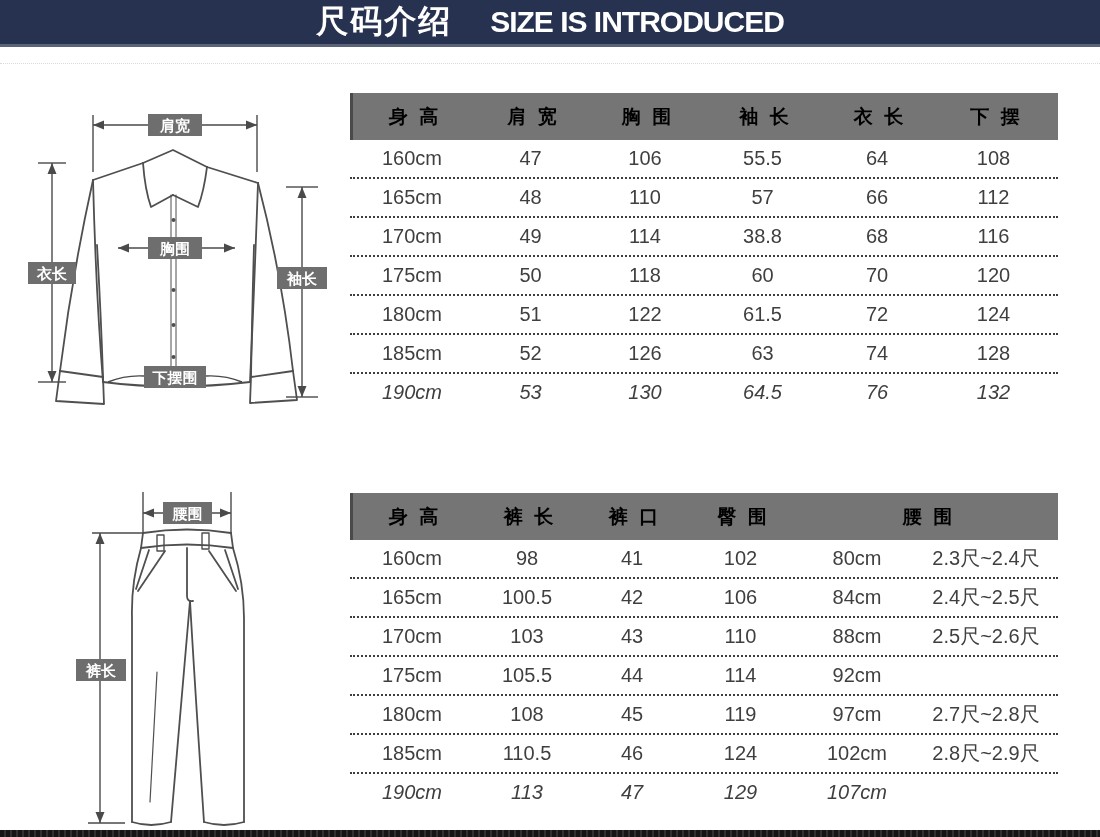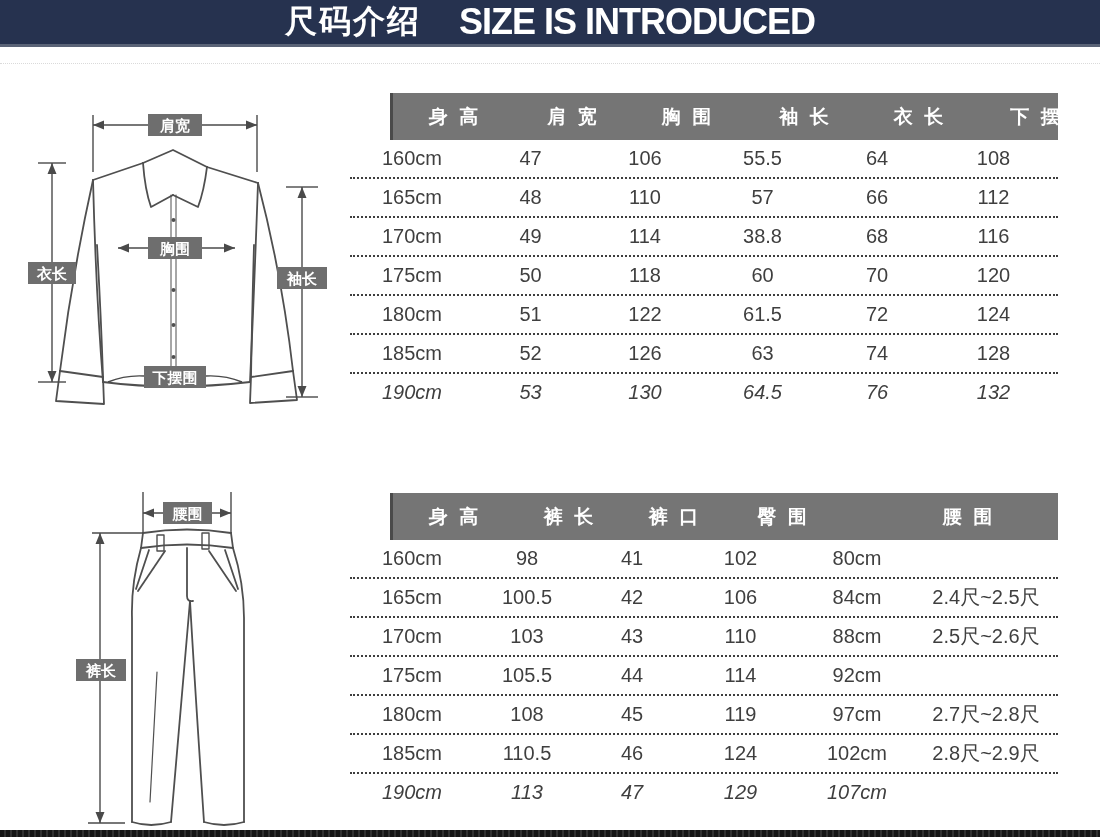--- a/index.html
+++ b/index.html
@@ -9,31 +9,31 @@
   }
   
   .banner{
     position:absolute;left:0;top:0;width:100%;height:44px;
     background:var(--banner-bg,#26324f);
     border-bottom:3px solid var(--banner-edge,#5a6377);
     display:flex;align-items:center;justify-content:center;gap:38px;
     color:#fff;
   }
   .banner .zh{font-size:32px;font-weight:bold;letter-spacing:2px;}
-  .banner .en{font-size:36px;font-weight:bold;letter-spacing:-1px;}
+  .banner .en{font-size:30px;font-weight:bold;letter-spacing:-1px;}
   .top-rule{position:absolute;top:63px;left:0;width:100%;height:0;border-top:1px dotted #dadada;}
   
   .size-table{position:absolute;left:350px;width:708px;}
   .size-table.t1{top:93px;}
   .size-table.t2{top:493px;}
   .thead{
     height:47px;background:var(--header-bg,#757575);
     border-left:3px solid #4a4a4a;
     display:grid;align-items:center;
-    color:#ffffff;font-size:19px;font-weight:bold;letter-spacing:3px;margin-left:40px;
+    color:#000000;font-size:19px;font-weight:bold;letter-spacing:3px;
   }
   .cols-shirt{grid-template-columns:124px 113px 116px 119px 110px 123px;}
   .cols-pants{grid-template-columns:124px 106px 104px 113px 120px 138px;}
   .hcell{text-align:center;}
   .trow{
     display:grid;height:37px;align-items:center;
     border-bottom:2px dotted #3e3e3e;
   }
   .trow:last-child{border-bottom:none;font-style:italic;}
   .tcell{text-align:center;font-size:20px;color:var(--text,#3f3f3f);}
@@ -269,20 +269,21 @@
         <div class="hcell">臀 围</div>
         <div class="hcell" style="grid-column: span 2;">腰 围</div>
       </div>
     <div class="tbody" id="pants-body">
         <div class="trow cols-pants">
           <div class="tcell">160cm</div>
           <div class="tcell">98</div>
           <div class="tcell">41</div>
           <div class="tcell">102</div>
           <div class="tcell">80cm</div>
+          <div class="tcell">2.3尺~2.4尺</div>
         </div>
         <div class="trow cols-pants">
           <div class="tcell">165cm</div>
           <div class="tcell">100.5</div>
           <div class="tcell">42</div>
           <div class="tcell">106</div>
           <div class="tcell">84cm</div>
           <div class="tcell">2.4尺~2.5尺</div>
         </div>
         <div class="trow cols-pants">

